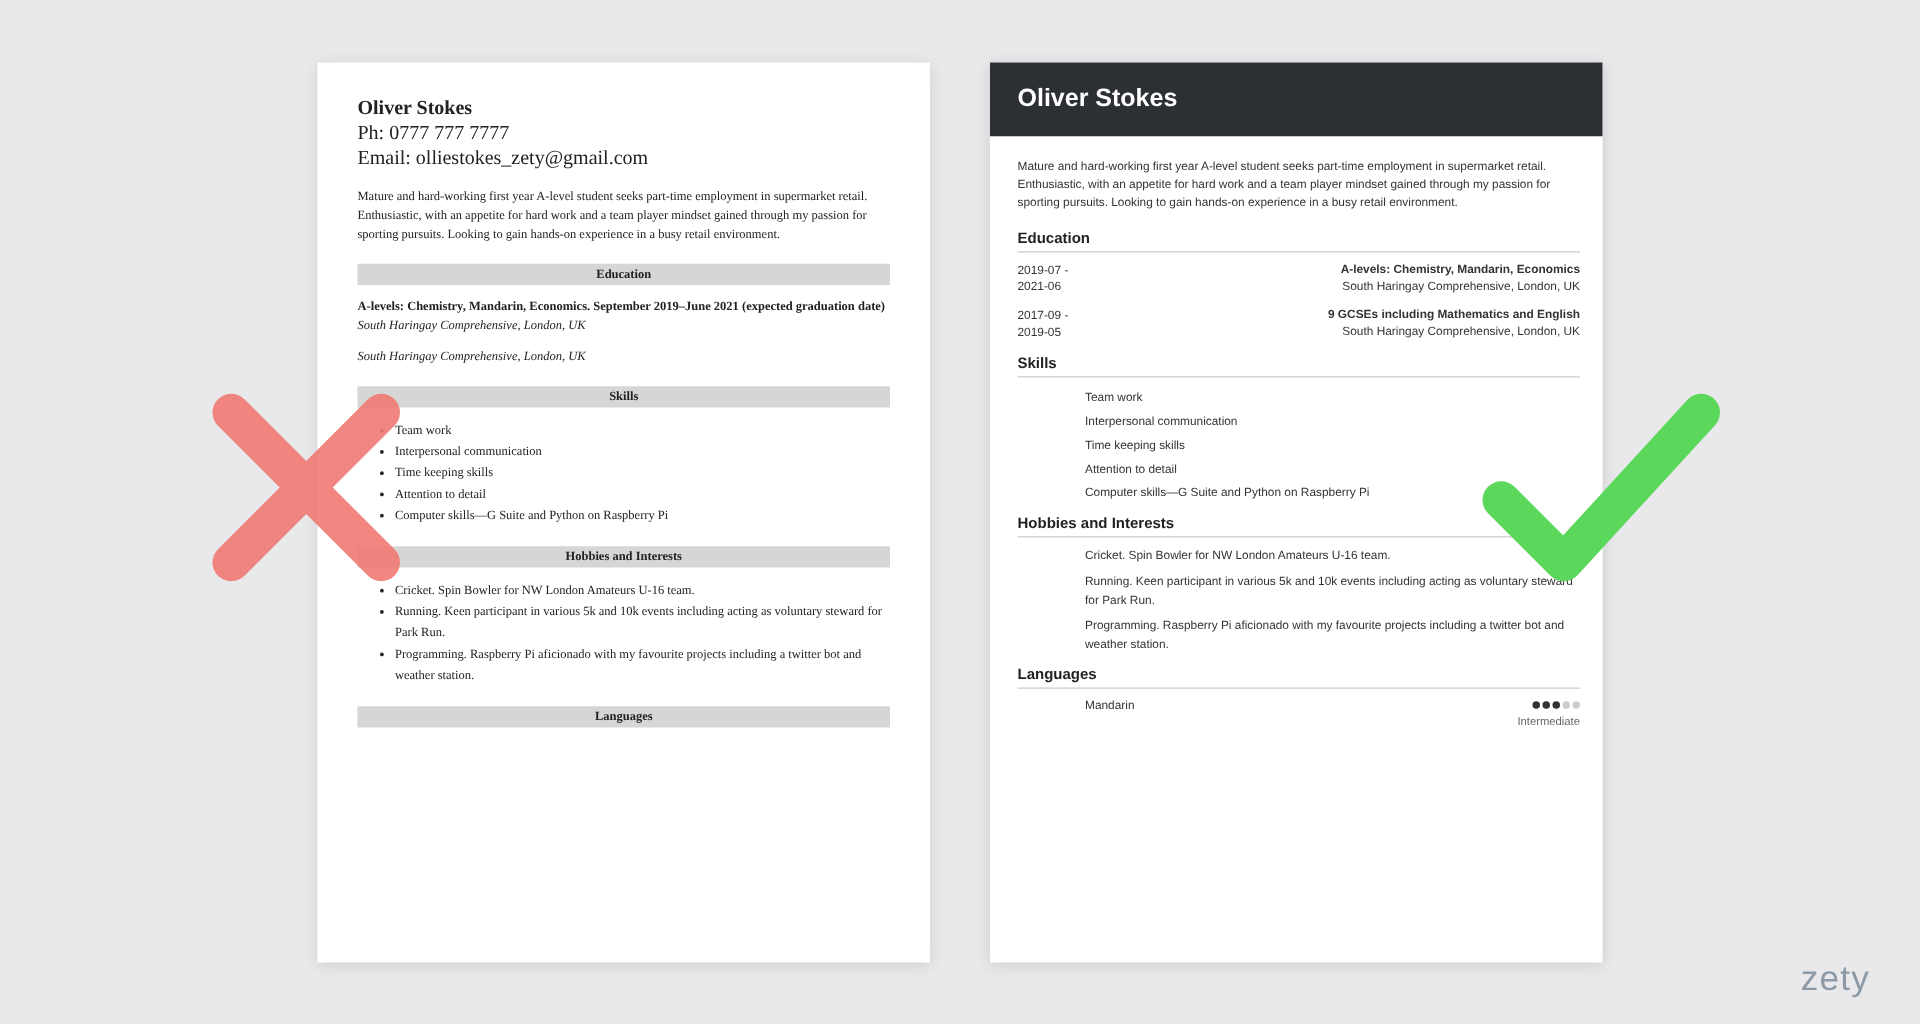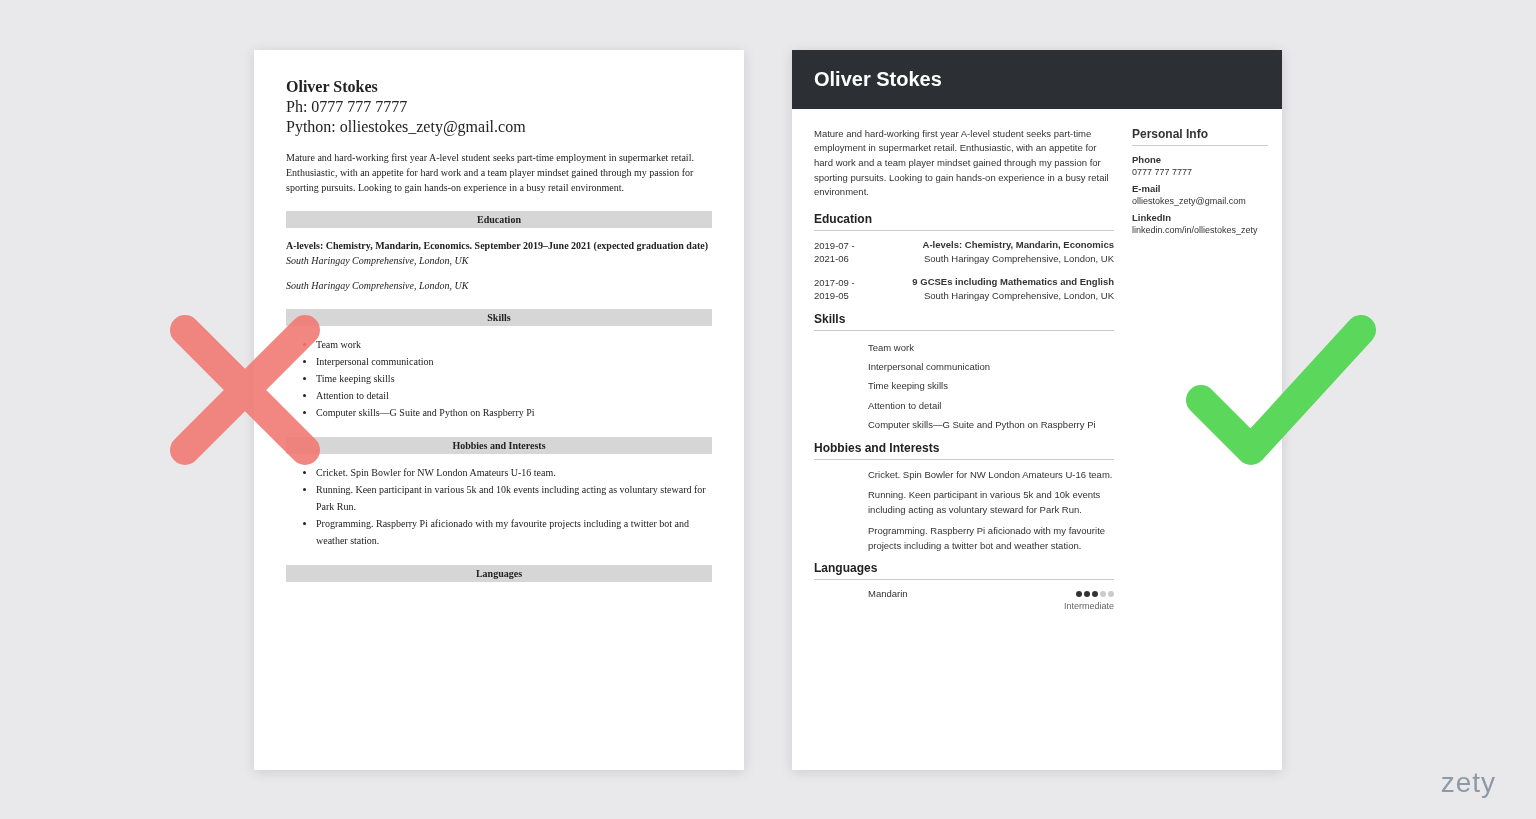--- a/index.html
+++ b/index.html
@@ -95,21 +95,21 @@
 }
 </style>
 </head>
 <body>
 
 <div class="stage">
 
   <div class="resume resume-left">
     <div class="name">Oliver Stokes</div>
     <div class="contact-line">Ph: 0777 777 7777</div>
-    <div class="contact-line">Python: olliestokes_zety@gmail.com</div>
+    <div class="contact-line">Email: olliestokes_zety@gmail.com</div>
     <div class="summary">Mature and hard-working first year A-level student seeks part-time employment in supermarket retail. Enthusiastic, with an appetite for hard work and a team player mindset gained through my passion for sporting pursuits. Looking to gain hands-on experience in a busy retail environment.</div>
 
     <div class="section-bar">Education</div>
     <div class="edu-title">A-levels: Chemistry, Mandarin, Economics. September 2019–June 2021 (expected graduation date)</div>
     <div class="edu-sub">South Haringay Comprehensive, London, UK</div>
     <div class="edu-sub">South Haringay Comprehensive, London, UK</div>
 
     <div class="section-bar">Skills</div>
     <ul>
       <li>Team work</li>
@@ -176,29 +176,20 @@
             <span class="dot"></span>
               <span class="dot"></span>
               <span class="dot"></span>
               <span class="dot off"></span>
               <span class="dot off"></span>
           </span>
         </div>
         <div class="lang-level">Intermediate</div>
       </div>
 
-      <div class="side">
-        <div class="side-title">Personal Info</div>
-        <div class="side-label">Phone</div>
-        <div class="side-val">0777 777 7777</div>
-        <div class="side-label">E-mail</div>
-        <div class="side-val">olliestokes_zety@gmail.com</div>
-        <div class="side-label">LinkedIn</div>
-        <div class="side-val">linkedin.com/in/olliestokes_zety</div>
-      </div>
     </div>
   </div>
 </div>
 
 <svg class="mark mark-x" width="200" height="200" viewBox="0 0 200 200">
   <path d="M40 40 L160 160 M160 40 L40 160" stroke="#ef7a72" stroke-width="30" stroke-linecap="round" fill="none" opacity="0.9"></path>
 </svg>
 
 <svg class="mark mark-check" width="220" height="200" viewBox="0 0 220 200">
   <path d="M30 110 L80 160 L190 40" stroke="#5bd75b" stroke-width="30" stroke-linecap="round" stroke-linejoin="round" fill="none"></path>

